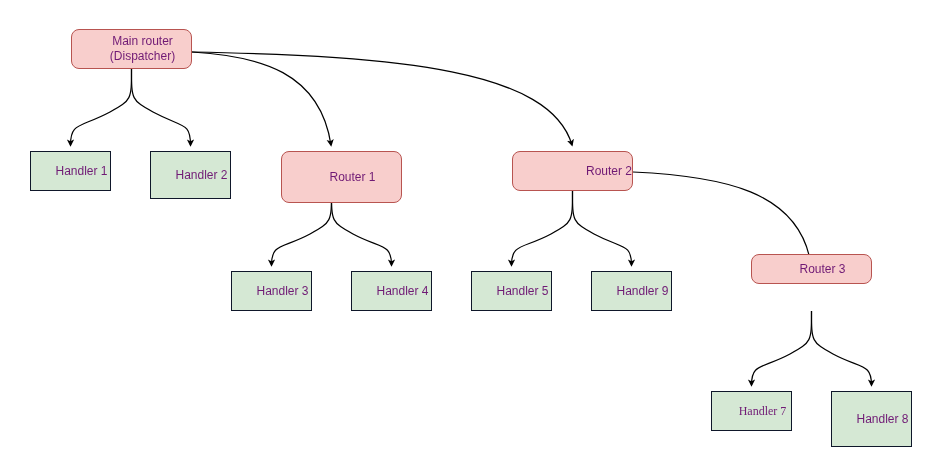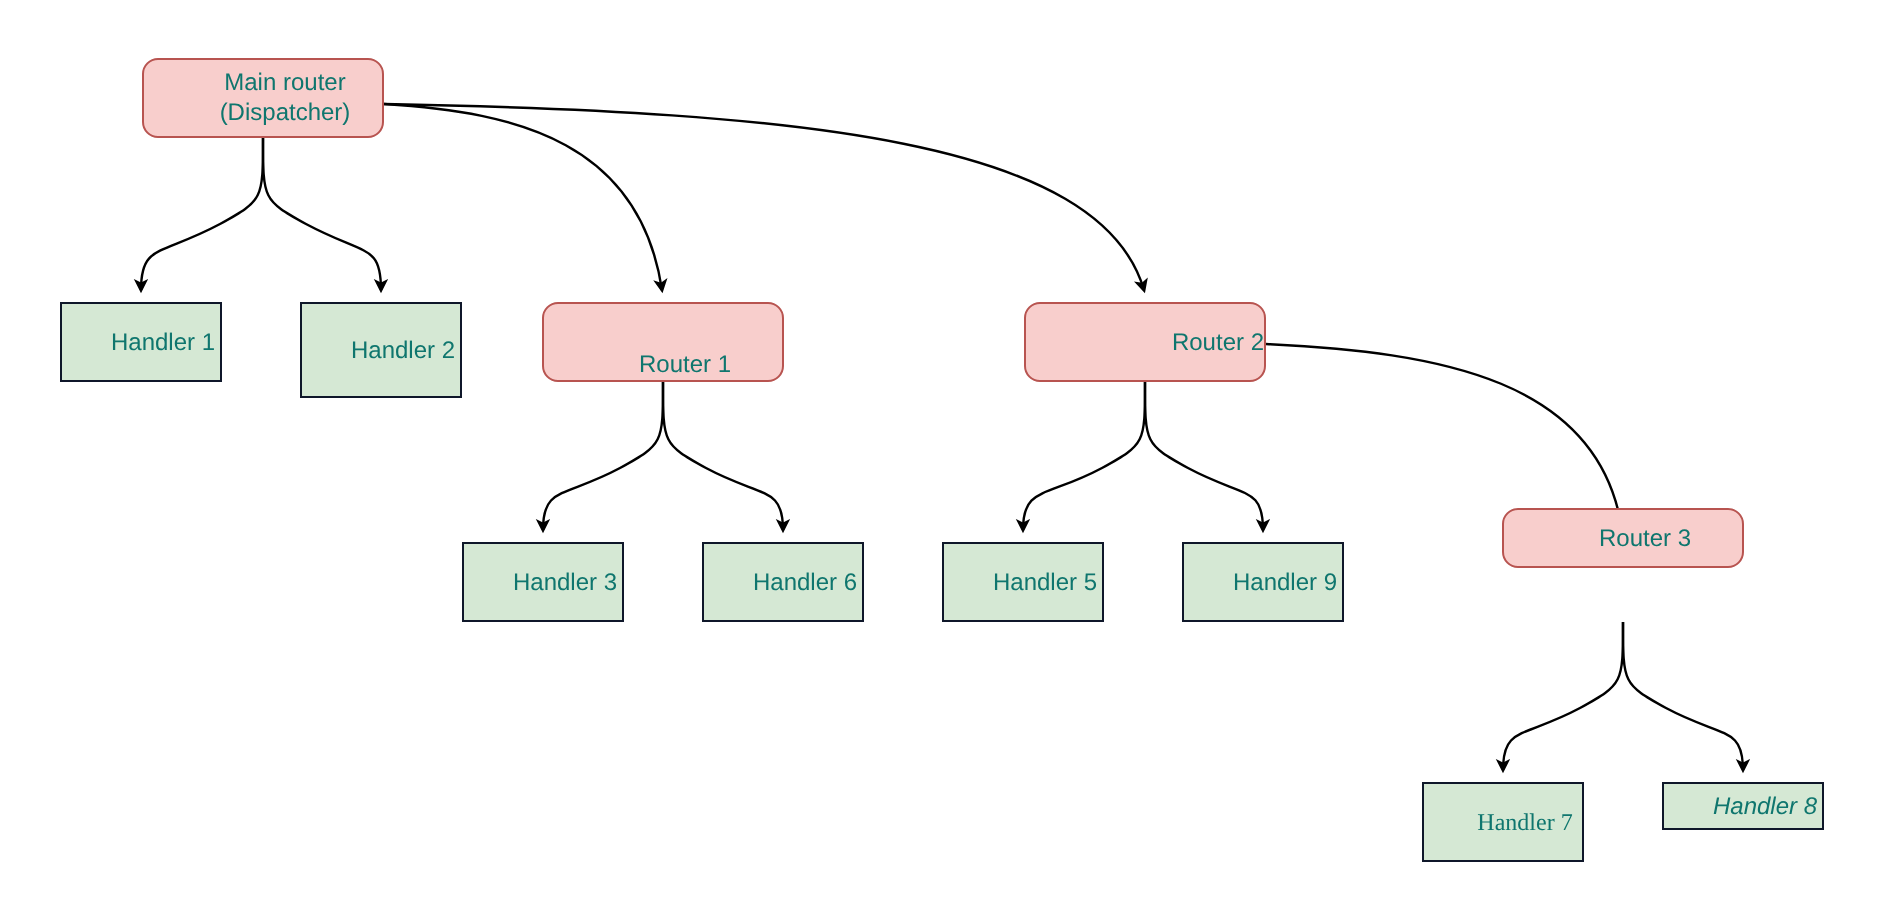--- a/index.html
+++ b/index.html
@@ -29,21 +29,21 @@
   }
   .node {
     position: absolute;
     box-sizing: border-box;
     display: flex;
     align-items: center;
     justify-content: center;
     text-align: center;
     font-size: 12px;
     line-height: 15px;
-    color: #0f766e;
+    color: #701a75;
     white-space: pre-line;
     z-index: 2;
     padding-left: 22px;
   }
   .node-router {
     background: #f8cecc;
     border: 1px solid #b85450;
     border-radius: 8px;
   }
   .node-handler {
@@ -80,24 +80,24 @@
         <path d="M 811.5 311 C 811.5 342 811.5 342 790 354 C 762 369 751.5 363 751.5 385" fill="none" stroke="#000000" stroke-width="1.2" marker-end="url(#arrowhead)"></path>
         <path d="M 811.5 311 C 811.5 342 811.5 342 833 354 C 861 369 871.5 363 871.5 385" fill="none" stroke="#000000" stroke-width="1.2" marker-end="url(#arrowhead)"></path>
       </g>
   </svg>
 
   <div id="nodes-group">
       <div class="node node-router" style="left: 71px; top: 29px; width: 121px; height: 40px;"><span class="node-label">Main router
 (Dispatcher)</span></div>
       <div class="node node-handler" style="left: 30px; top: 151px; width: 81px; height: 40px;"><span class="node-label">Handler 1</span></div>
       <div class="node node-handler" style="left: 150px; top: 151px; width: 81px; height: 48px;"><span class="node-label">Handler 2</span></div>
-      <div class="node node-router" style="left: 271px; top: 151px; width: 121px; height: 40px; align-items: flex-end;"><span class="node-label">Router 1</span></div>
+      <div class="node node-router" style="left: 281px; top: 151px; width: 121px; height: 52px;"><span class="node-label">Router 1</span></div>
       <div class="node node-router" style="left: 512px; top: 151px; width: 121px; height: 40px; justify-content: flex-end;"><span class="node-label">Router 2</span></div>
       <div class="node node-handler" style="left: 231px; top: 271px; width: 81px; height: 40px;"><span class="node-label">Handler 3</span></div>
-      <div class="node node-handler" style="left: 351px; top: 271px; width: 81px; height: 40px;"><span class="node-label">Handler 6</span></div>
+      <div class="node node-handler" style="left: 351px; top: 271px; width: 81px; height: 40px;"><span class="node-label">Handler 4</span></div>
       <div class="node node-handler" style="left: 471px; top: 271px; width: 81px; height: 40px;"><span class="node-label">Handler 5</span></div>
       <div class="node node-handler" style="left: 591px; top: 271px; width: 81px; height: 40px;"><span class="node-label">Handler 9</span></div>
       <div class="node node-router" style="left: 751px; top: 254px; width: 121px; height: 30px;"><span class="node-label">Router 3</span></div>
       <div class="node node-handler" style="left: 711px; top: 391px; width: 81px; height: 40px; font-family: Liberation Serif, serif;"><span class="node-label">Handler 7</span></div>
-      <div class="node node-handler" style="left: 831px; top: 391px; width: 81px; height: 24px; font-style: italic;"><span class="node-label">Handler 8</span></div>
+      <div class="node node-handler" style="left: 831px; top: 391px; width: 81px; height: 56px;"><span class="node-label">Handler 8</span></div>
     </div>
 
 </div>
 
 </body></html>

